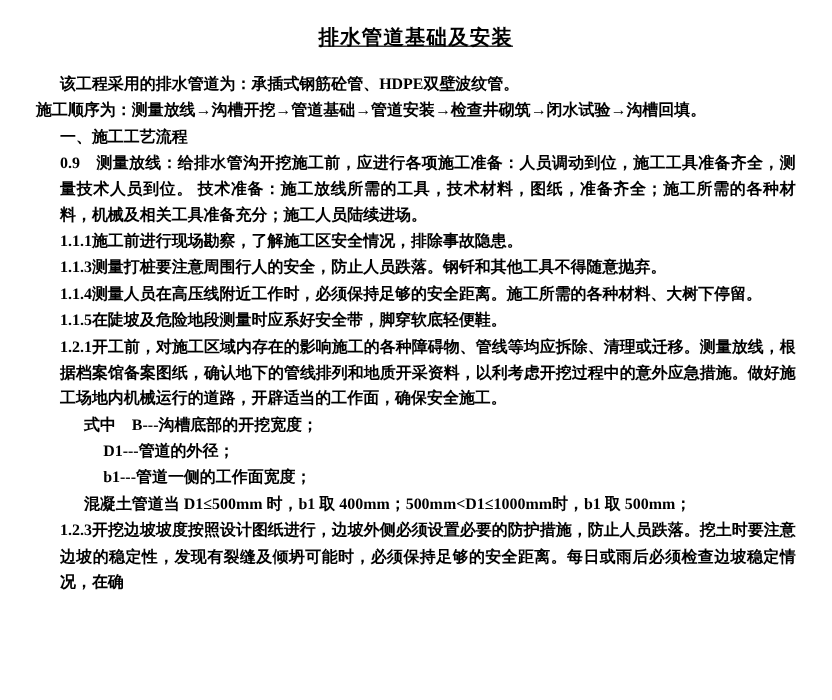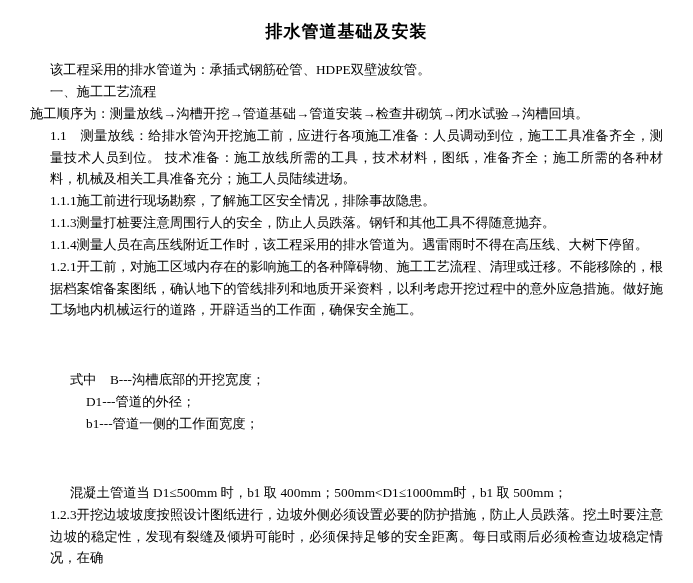--- a/index.html
+++ b/index.html
@@ -21,59 +21,61 @@
     padding: 16px 30px 0 30px;
     position: relative;
   }
   .doc-title {
     text-align: center;
     font-size: 17px;
     font-weight: bold;
     letter-spacing: 1px;
     margin: 4px 0 16px 0;
     font-family: "Liberation Serif", "DejaVu Serif", serif;
+    text-decoration: underline;
   }
   .body-text {
     font-size: 13.3px;
     line-height: 21.5px;
     text-align: justify;
     text-justify: inter-ideograph;
   }
   p.para {
     margin: 0 0 0.5px 0;
     text-indent: 0;
+    font-weight: bold;
   }
   p.indent1 {
     padding-left: 20px;
   }
   p.indent2 {
     padding-left: 40px;
-    margin-top: 48px;
   }
   p.indent3 {
     padding-left: 56px;
   }
   p.hang {
     padding-left: 20px;
   }
 </style>
 </head>
 <body>
 
 <div class="page">
   <div class="doc-title">排水管道基础及安装</div>
 
   <div class="body-text">
     <p class="para indent1">该工程采用的排水管道为：承插式钢筋砼管、HDPE双壁波纹管。</p>
+    <p class="para">施工顺序为：测量放线→沟槽开挖→管道基础→管道安装→检查井砌筑→闭水试验→沟槽回填。</p>
     <p class="para indent1">一、施工工艺流程</p>
-    <p class="para">施工顺序为：测量放线→沟槽开挖→管道基础→管道安装→检查井砌筑→闭水试验→沟槽回填。</p>
-    <p class="para hang">1.1　测量放线：给排水管沟开挖施工前，应进行各项施工准备：人员调动到位，施工工具准备齐全，测量技术人员到位。 技术准备：施工放线所需的工具，技术材料，图纸，准备齐全；施工所需的各种材料，机械及相关工具准备充分；施工人员陆续进场。</p>
+    <p class="para hang">0.9　测量放线：给排水管沟开挖施工前，应进行各项施工准备：人员调动到位，施工工具准备齐全，测量技术人员到位。 技术准备：施工放线所需的工具，技术材料，图纸，准备齐全；施工所需的各种材料，机械及相关工具准备充分；施工人员陆续进场。</p>
     <p class="para indent1">1.1.1施工前进行现场勘察，了解施工区安全情况，排除事故隐患。</p>
     <p class="para indent1">1.1.3测量打桩要注意周围行人的安全，防止人员跌落。钢钎和其他工具不得随意抛弃。</p>
-    <p class="para indent1">1.1.4测量人员在高压线附近工作时，该工程采用的排水管道为。遇雷雨时不得在高压线、大树下停留。</p>
-    <p class="para hang">1.2.1开工前，对施工区域内存在的影响施工的各种障碍物、施工工艺流程、清理或迁移。不能移除的，根据档案馆备案图纸，确认地下的管线排列和地质开采资料，以利考虑开挖过程中的意外应急措施。做好施工场地内机械运行的道路，开辟适当的工作面，确保安全施工。</p>
+    <p class="para indent1">1.1.4测量人员在高压线附近工作时，必须保持足够的安全距离。施工所需的各种材料、大树下停留。</p>
+    <p class="para indent1">1.1.5在陡坡及危险地段测量时应系好安全带，脚穿软底轻便鞋。</p>
+    <p class="para hang">1.2.1开工前，对施工区域内存在的影响施工的各种障碍物、管线等均应拆除、清理或迁移。测量放线，根据档案馆备案图纸，确认地下的管线排列和地质开采资料，以利考虑开挖过程中的意外应急措施。做好施工场地内机械运行的道路，开辟适当的工作面，确保安全施工。</p>
     <p class="para indent2">式中　B---沟槽底部的开挖宽度；</p>
     <p class="para indent3">D1---管道的外径；</p>
     <p class="para indent3">b1---管道一侧的工作面宽度；</p>
     <p class="para indent2">混凝土管道当 D1≤500mm 时，b1 取 400mm；500mm&lt;D1≤1000mm时，b1 取 500mm；</p>
     <p class="para hang">1.2.3开挖边坡坡度按照设计图纸进行，边坡外侧必须设置必要的防护措施，防止人员跌落。挖土时要注意边坡的稳定性，发现有裂缝及倾坍可能时，必须保持足够的安全距离。每日或雨后必须检查边坡稳定情况，在确</p>
   </div>
 </div>
 
 </body></html>

